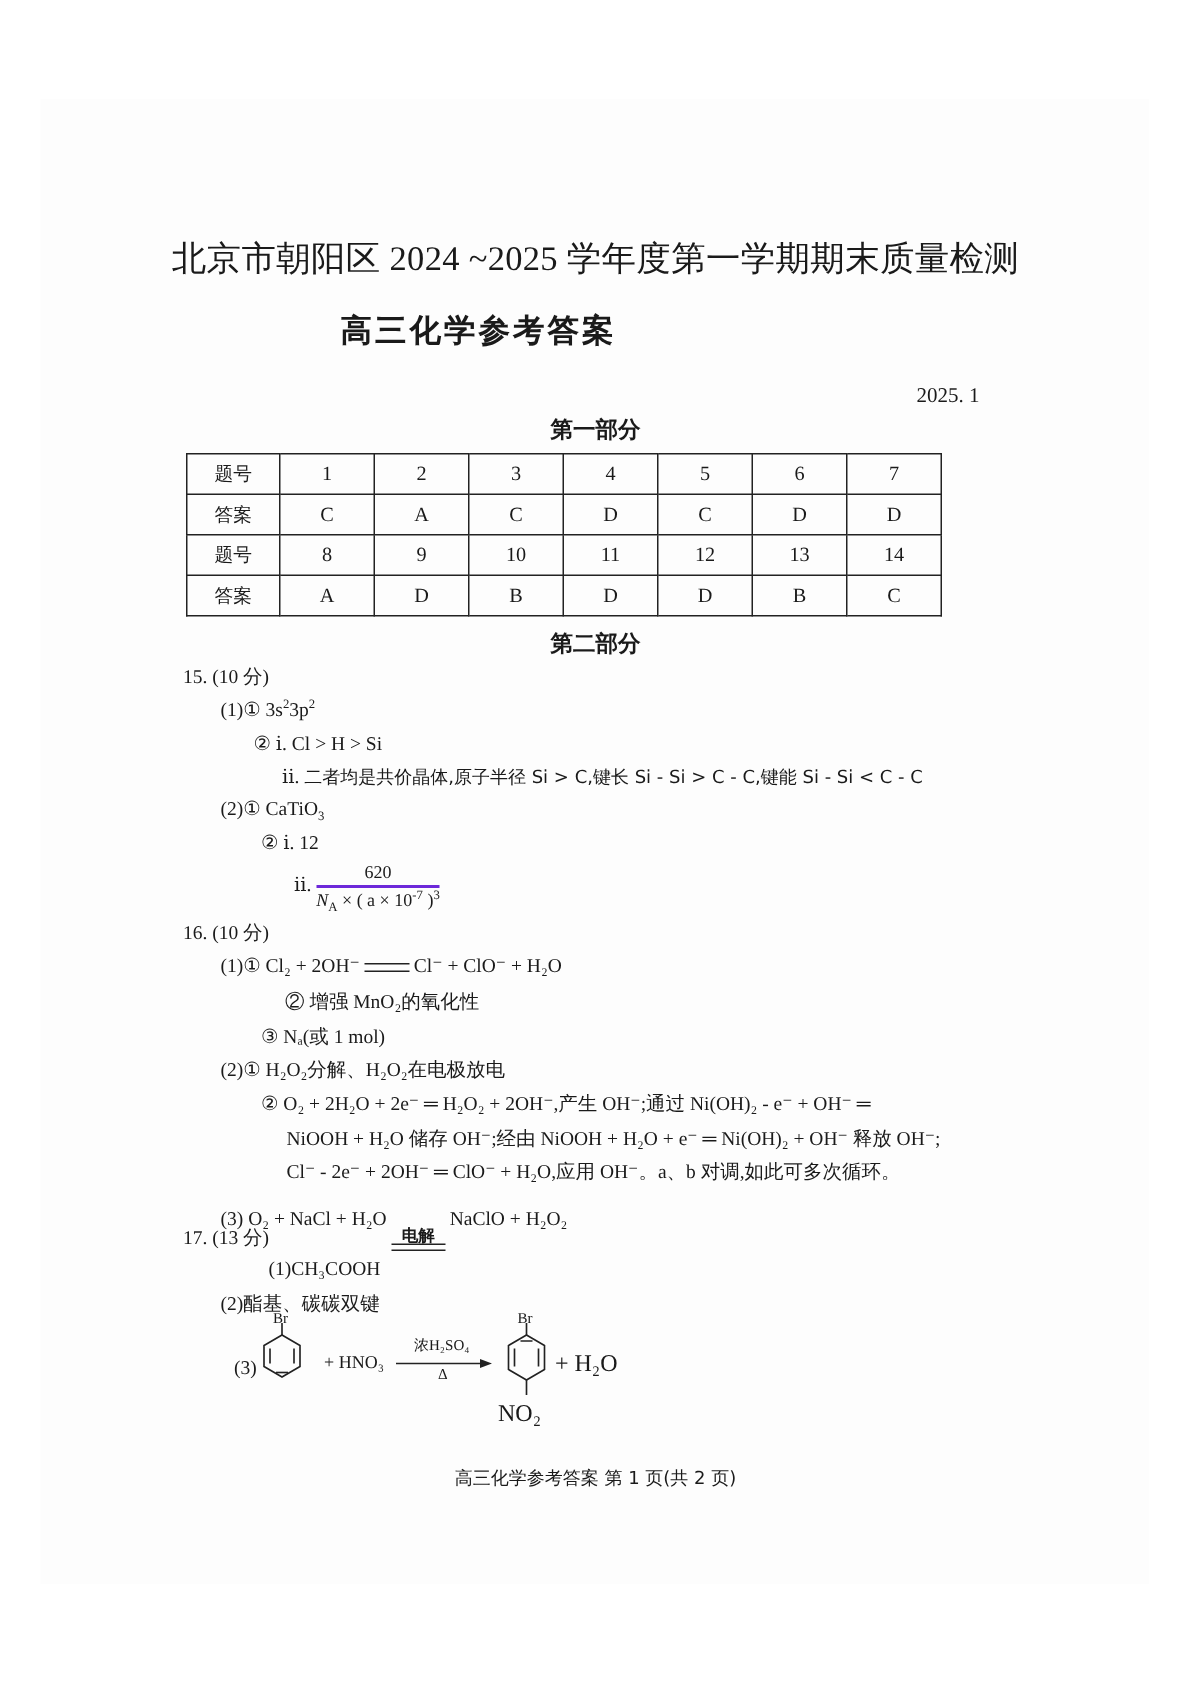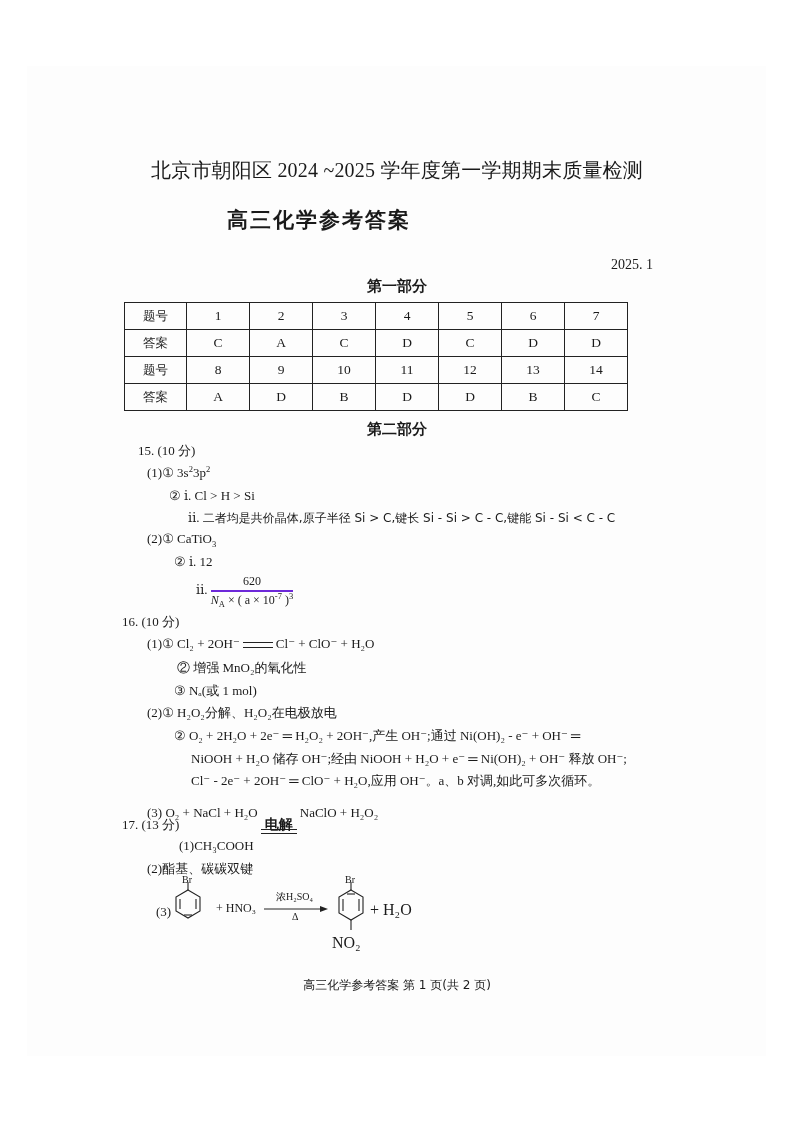--- a/index.html
+++ b/index.html
@@ -1,39 +1,39 @@
 <!DOCTYPE html>
 <html><head>
 <meta charset="utf-8">
 <style>
   html, body { margin: 0; padding: 0; background: #ffffff; }
   body { width: 794px; height: 1123px; position: relative; overflow: hidden;
          font-family: "Liberation Serif", "DejaVu Serif", serif; color: #1a1a1a; }
   .scan { position: absolute; left: 27px; top: 66px; width: 739px; height: 990px; background: #fdfdfd; }
   .abs { position: absolute; white-space: nowrap; }
-  .title { left: 0; width: 794px; text-align: center; top: 157px; font-size: 20px; letter-spacing: 0.2px; }
+  .title { left: 0; width: 794px; text-align: center; top: 157px; font-size: 23px; letter-spacing: 0.2px; }
   .subtitle { left: 0; width: 638px; text-align: center; top: 206px; font-size: 21px; font-weight: bold;
               font-family: Liberation Sans, sans-serif; letter-spacing: 2px; }
   .date { left: 611px; top: 257px; font-size: 14px; }
   .section { left: 0; width: 794px; text-align: center; font-size: 15px; font-weight: bold;
              font-family: "DejaVu Sans", sans-serif; }
   table.ans { position: absolute; left: 124px; top: 302px; border-collapse: collapse; }
   table.ans td { border: 1.3px solid #222; height: 26px; text-align: center; font-size: 13.5px; padding: 0; }
   table.ans td.h { width: 61px; font-family: "DejaVu Sans", sans-serif; font-size: 12.5px; }
   table.ans td.c { width: 62px; }
   .line { font-size: 13px; }
   .line .cn { font-family: "DejaVu Sans", sans-serif; font-size: 12px; }
   sub, sup { font-size: 8.5px; line-height: 0; }
   .frac { display: inline-block; vertical-align: middle; text-align: center; font-size: 12px; }
   .frac .num { display: block; border-bottom: 2px solid #6d28d9; padding: 0 2px 1px; }
   .frac .den { display: block; padding-top: 1px; }
   .eqs { display: inline-block; width: 30px; height: 4px; border-top: 1.2px solid #222; border-bottom: 1.2px solid #222;
          vertical-align: middle; margin: 0 3px; }
   .elec { display: inline-block; position: relative; width: 36px; vertical-align: middle; text-align: center; margin: 0 3px; }
-  .elec .lab { display: block; font-size: 14px; font-family: "DejaVu Sans", sans-serif; font-weight: bold; line-height: 10px; margin-top: 25px; }
+  .elec .lab { display: block; font-size: 11px; font-family: "DejaVu Sans", sans-serif; font-weight: bold; line-height: 10px; margin-top: 25px; }
   .elec .bars { display: block; height: 3px; border-top: 1.2px solid #222; border-bottom: 1.2px solid #222; }
   .footer { left: 0; width: 794px; text-align: center; top: 977px; font-size: 12px; font-family: "DejaVu Sans", sans-serif; }
 </style>
 </head>
 <body>
 
 <div class="scan"></div>
 
 <div class="abs title">北京市朝阳区 2024 ~2025 学年度第一学期期末质量检测</div>
 <div class="abs subtitle">高三化学参考答案</div>
@@ -81,21 +81,21 @@
         <td class="c">D</td>
         <td class="c">D</td>
         <td class="c">B</td>
         <td class="c">C</td>
       </tr>
     </tbody>
 </table>
 
 <div class="abs section" style="top:420px;">第二部分</div>
 
-<div class="abs line" style="left:122px; top:442px;margin-left:16px;">15. (10 分)</div>
+<div class="abs line" style="left:122px; top:442px;">15. (10 分)</div>
 <div class="abs line" style="left:147px; top:465px;">
   <span>(1)① </span><span>3s</span><sup>2</sup><span>3p</span><sup>2</sup>
 </div>
 <div class="abs line" style="left:169px; top:488px;">
   <span>② ⅰ. </span><span>Cl &gt; H &gt; Si</span>
 </div>
 <div class="abs line" style="left:188px; top:510px;">
   <span>ⅱ. </span><span class="cn">二者均是共价晶体,原子半径 Si &gt; C,键长 Si - Si &gt; C - C,键能 Si - Si &lt; C - C</span>
 </div>
 <div class="abs line" style="left:147px; top:531px;">
@@ -109,21 +109,21 @@
   <span class="frac">
     <span class="num">620</span>
     <span class="den"><i>N</i><sub>A</sub><span> × ( a × 10</span><sup>-7</sup><span> )</span><sup>3</sup></span>
   </span>
 </div>
 
 <div class="abs line" style="left:122px; top:613px;">16. (10 分)</div>
 <div class="abs line" style="left:147px; top:636px;">
   <span>(1)① </span><span>Cl₂ + 2OH⁻</span><span class="eqs"></span><span>Cl⁻ + ClO⁻ + H₂O</span>
 </div>
-<div class="abs line" style="left:177px; top:659px;">② 增强 MnO₂的氧化性</div>
+<div class="abs line" style="left:190px; top:659px;">② 增强 MnO₂的氧化性</div>
 <div class="abs line" style="left:174px; top:682px;">③ Nₐ(或 1 mol)</div>
 <div class="abs line" style="left:147px; top:704px;">(2)① H₂O₂分解、H₂O₂在电极放电</div>
 <div class="abs line" style="left:174px; top:727px;">② O₂ + 2H₂O + 2e⁻ ═ H₂O₂ + 2OH⁻,产生 OH⁻;通过 Ni(OH)₂ - e⁻ + OH⁻ ═</div>
 <div class="abs line" style="left:191px; top:750px;">NiOOH + H₂O 储存 OH⁻;经由 NiOOH + H₂O + e⁻ ═ Ni(OH)₂ + OH⁻ 释放 OH⁻;</div>
 <div class="abs line" style="left:191px; top:772px;">Cl⁻ - 2e⁻ + 2OH⁻ ═ ClO⁻ + H₂O,应用 OH⁻。a、b 对调,如此可多次循环。</div>
 <div class="abs line" style="left:147px; top:794px;">
   <span>(3) </span><span>O₂ + NaCl + H₂O</span><span class="elec"><span class="lab">电解</span><span class="bars"></span></span><span>NaClO + H₂O₂</span>
 </div>
 
 <div class="abs line" style="left:122px; top:816px;">17. (13 分)</div>

